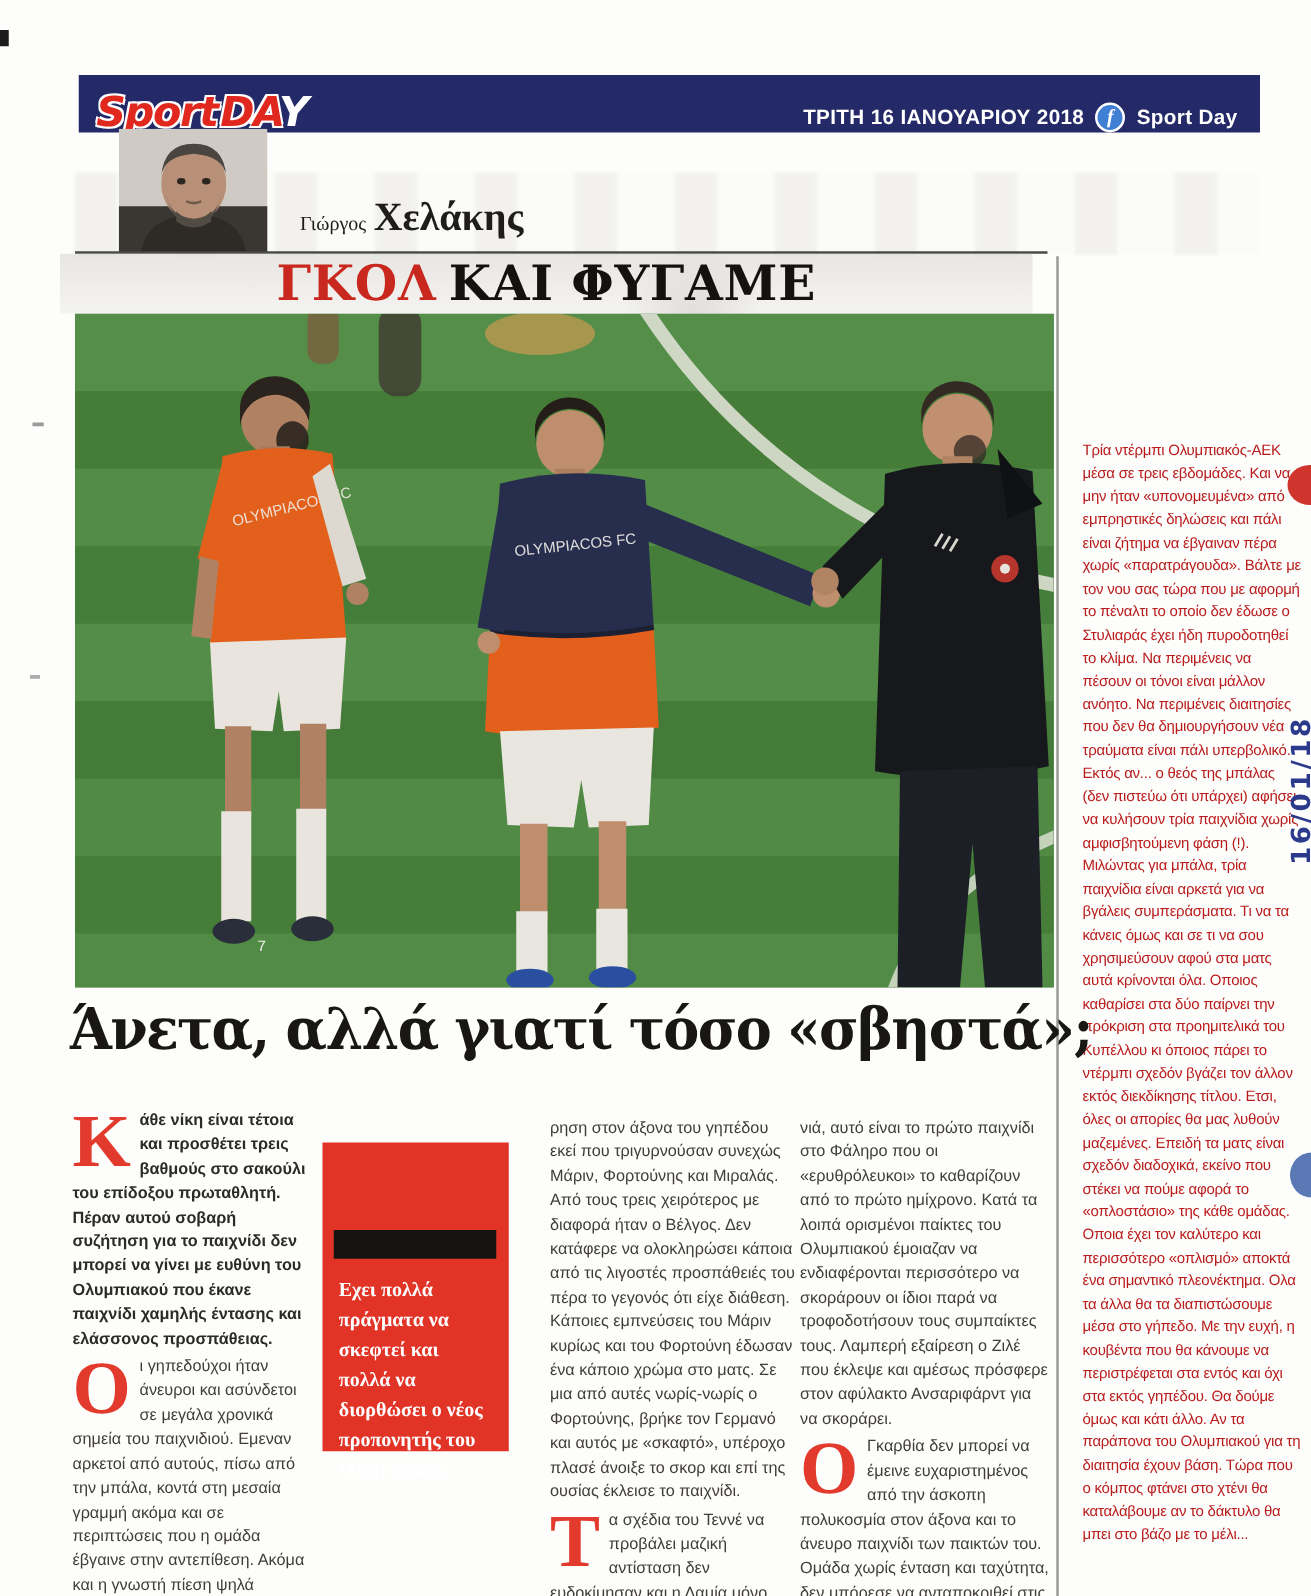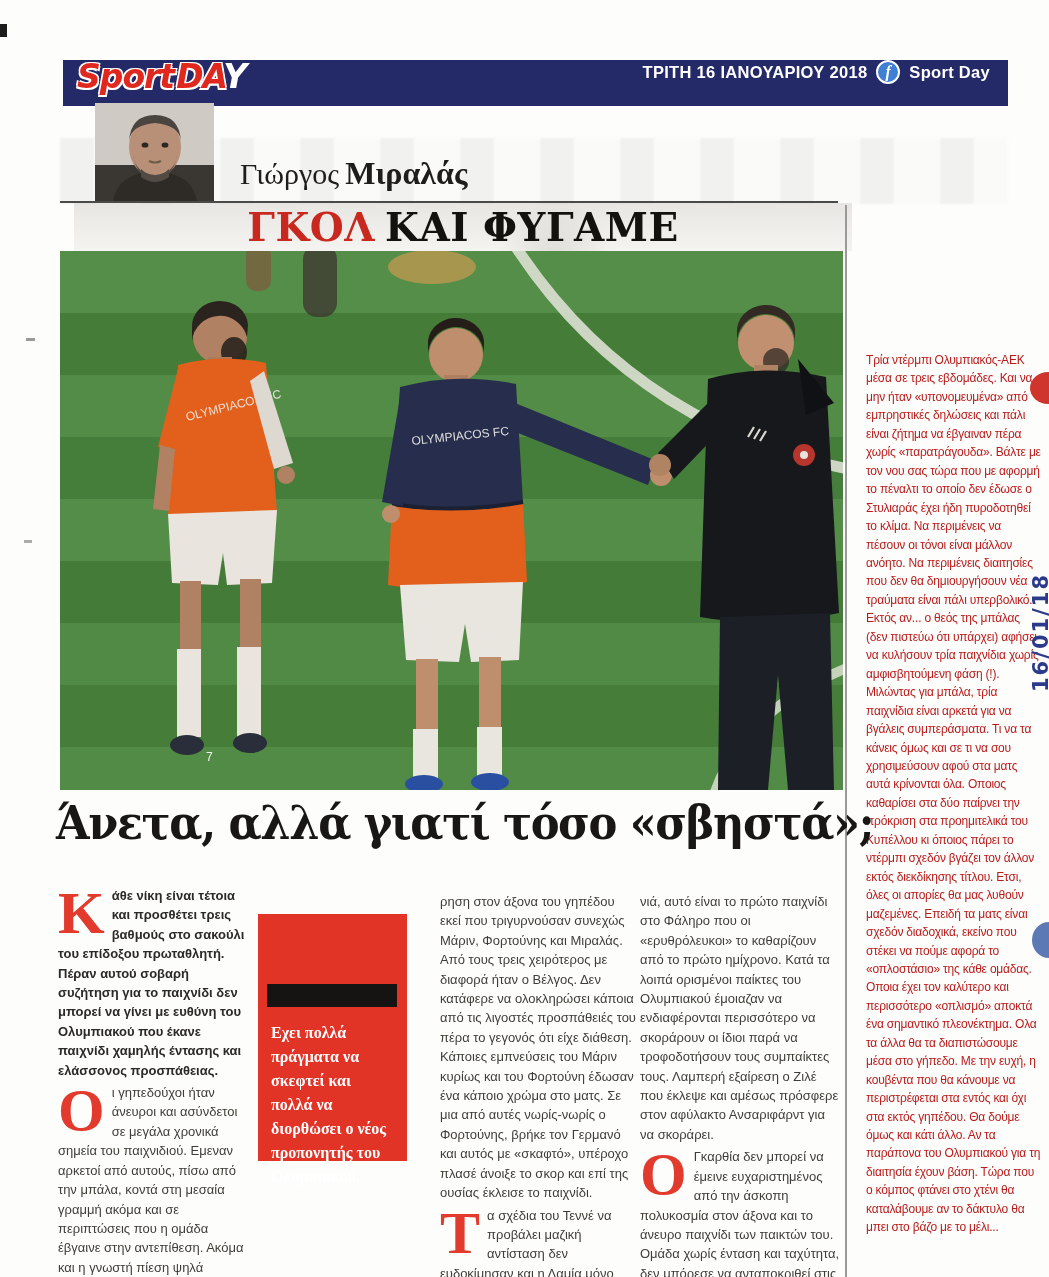--- a/index.html
+++ b/index.html
@@ -2,45 +2,45 @@
 <html lang="el"><head>
 <meta charset="utf-8">
 <style>
   html,body{margin:0;padding:0;background:#e8e8e8;}
   .page{position:relative;width:1049px;height:1277px;background:#fdfdfb;overflow:hidden;
         font-family:"Liberation Sans",sans-serif;margin:0 auto;}
   [data-name]{box-sizing:border-box;}
 
   
   .header-bar{position:absolute;left:63px;top:60px;width:945px;height:46px;background:#242a68;
-              display:flex;align-items:flex-start;justify-content:space-between;padding:0 18px 0 14px;}
+              display:flex;align-items:flex-end;justify-content:space-between;padding:0 18px 0 14px;}
   .logo{font-family:"DejaVu Sans",sans-serif;font-style:italic;font-weight:900;font-size:33px;
         letter-spacing:-1px;line-height:1;white-space:nowrap;}
   .lg1,.lg2{color:#e0281e;text-shadow:-1.5px -1.5px 0 #fff,1.5px -1.5px 0 #fff,-1.5px 1.5px 0 #fff,1.5px 1.5px 0 #fff;}
   .lg2{margin-left:2px;}
   .lg3{color:#fff;}
   .hdr-right{display:flex;align-items:center;gap:9px;color:#fff;font-weight:700;font-size:16.5px;letter-spacing:.3px;}
   .fb-icon{width:24px;height:24px;border-radius:50%;background:#3f7fd4;border:2px solid #fff;
            color:#fff;font-family:"Liberation Serif",serif;font-weight:700;font-size:16px;
            display:flex;align-items:center;justify-content:center;font-style:italic;}
 
   
   .ghost-band{position:absolute;left:60px;top:138px;width:948px;height:66px;opacity:.5;
               background:repeating-linear-gradient(90deg,rgba(130,128,124,.18) 0 34px,rgba(200,198,192,.08) 34px 80px);
               filter:blur(1.2px);}
   .ghost-circle{position:absolute;left:495px;top:200px;width:120px;height:110px;border-radius:50%;
                 background:radial-gradient(circle,rgba(150,146,138,.30),rgba(150,146,138,0) 70%);}
   .portrait{position:absolute;left:95px;top:103px;width:119px;height:99px;}
   .byline{position:absolute;left:240px;top:155px;font-family:"Liberation Serif",serif;color:#1e1d1b;white-space:nowrap;}
-  .byline .first{font-size:30px;text-align:right;}
+  .byline .first{font-size:16px;text-align:right;}
   .byline .last{font-size:32px;font-weight:700;margin-left:6px;}
   .byline-rule{position:absolute;left:60px;top:201px;width:778px;height:2px;background:#4a4a48;}
 
   
-  .kicker{position:absolute;left:74px;top:203px;width:778px;height:48px;text-align:center;
+  .kicker{position:absolute;left:48px;top:203px;width:778px;height:48px;text-align:center;
           font-family:"DejaVu Serif",serif;font-weight:700;font-size:39px;line-height:48px;letter-spacing:.5px;
           background:linear-gradient(rgba(205,202,198,.45),rgba(228,226,222,.35));white-space:nowrap;}
   .kicker .red{color:#c9281e;}
   .kicker .blk{color:#14120f;margin-left:10px;}
 
   
   .photo-wrap{position:absolute;left:60px;top:251px;width:783px;height:539px;overflow:hidden;background:#4a8540;}
   .photo-wrap svg{display:block;width:100%;height:100%;}
 
   
@@ -109,21 +109,21 @@
     <ellipse cx="60" cy="44" rx="26" ry="30" fill="#b79077"></ellipse>
     <path d="M34,38 Q36,12 60,12 Q84,12 86,38 Q84,22 60,20 Q36,22 34,38 Z" fill="#4a453f"></path>
     <path d="M38,52 Q42,76 60,76 Q78,76 82,52 Q80,70 60,72 Q40,70 38,52 Z" fill="#575049"></path>
     <ellipse cx="50" cy="42" rx="3.4" ry="2.6" fill="#2c2620"></ellipse>
     <ellipse cx="70" cy="42" rx="3.4" ry="2.6" fill="#2c2620"></ellipse>
     <path d="M54,58 Q60,61 66,58" stroke="#6e5a49" stroke-width="2" fill="none"></path>
     <path d="M46,66 Q60,80 74,66 L74,74 Q60,84 46,74 Z" fill="#514b44"></path>
   </svg>
 
   <div class="byline" data-name="byline">
-    <span class="first" data-name="byline-first-name">Γιώργος</span><span class="last" data-name="byline-last-name">Μιραλάς</span>
+    <span class="first" data-name="byline-first-name">Γιώργος</span><span class="last" data-name="byline-last-name">Χελάκης</span>
   </div>
   <div class="byline-rule" data-name="byline-rule"></div>
 
   <div class="kicker" data-name="kicker-headline">
     <span class="red" data-name="kicker-red-word">ΓΚΟΛ</span><span class="blk" data-name="kicker-black-words">ΚΑΙ ΦΥΓΑΜΕ</span>
   </div>
 
   <div class="photo-wrap" data-name="match-photo">
     <svg viewBox="0 0 783 539" preserveAspectRatio="none" data-name="match-photo-graphic">
       <rect width="783" height="539" fill="#4a8540"></rect>

